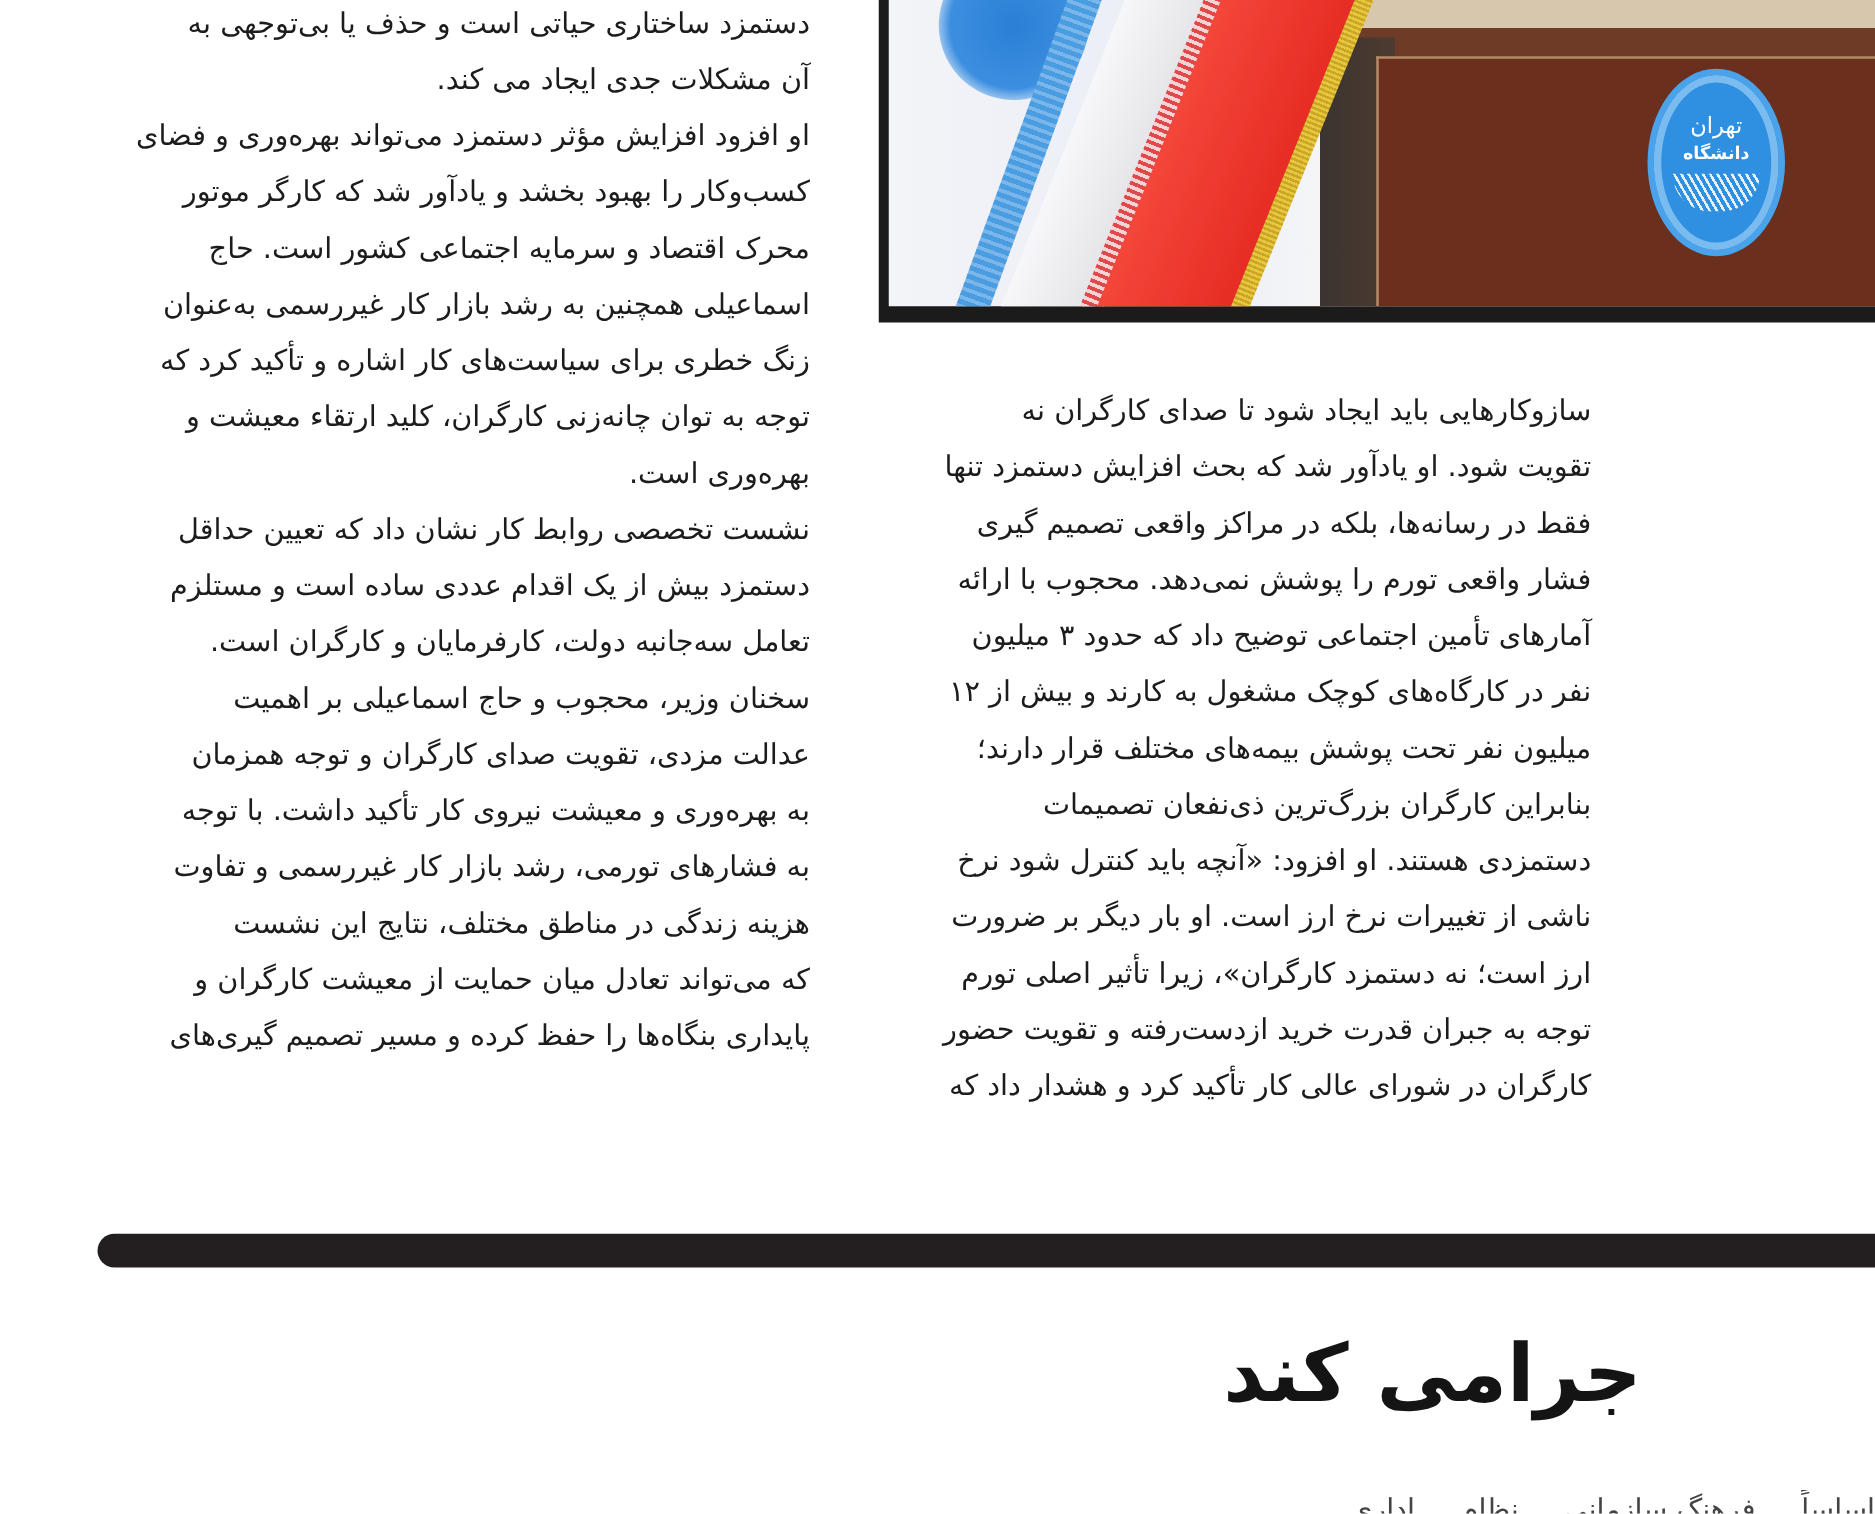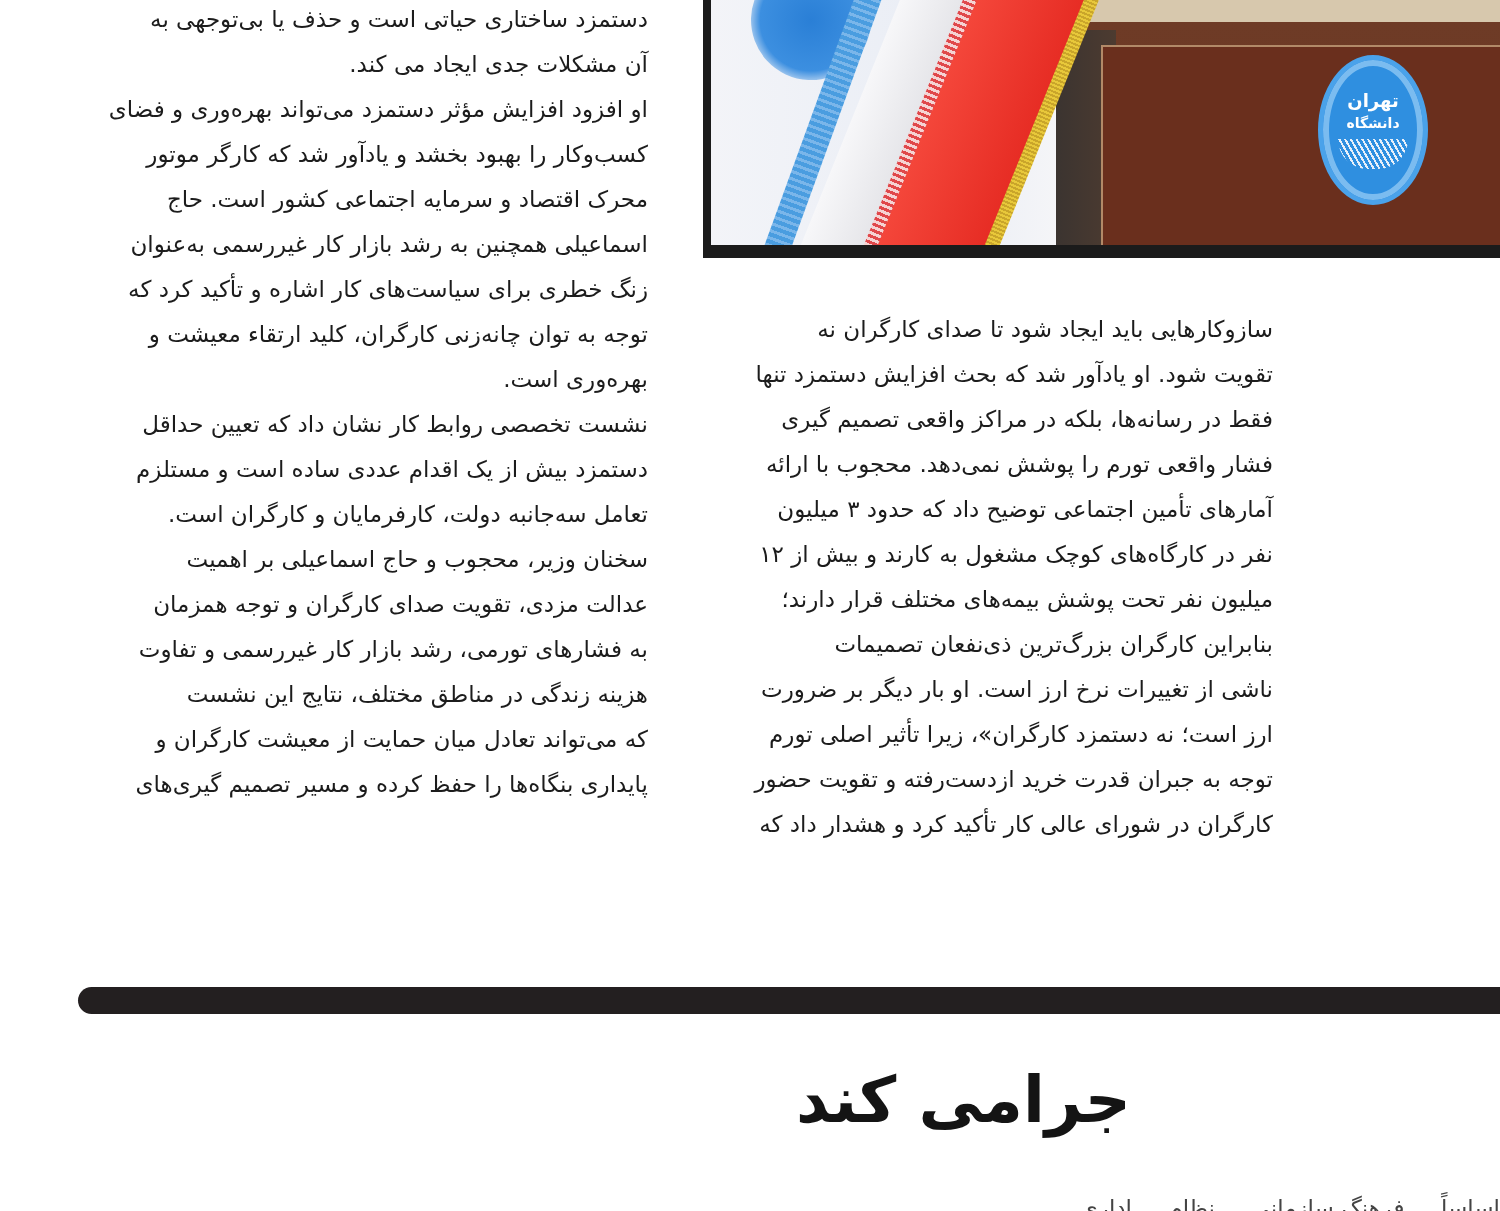--- a/index.html
+++ b/index.html
@@ -185,21 +185,21 @@
       background: #2f8fe0;
       border: 5px solid #4aa2ea;
       box-shadow: inset 0 0 0 6px #7bbcf0;
       display: flex;
       align-items: center;
       justify-content: center;
       flex-direction: column;
       color: #ffffff;
       direction: rtl;
     }
-    .uni-logo .l1 { font-size: 18px; font-weight: bold; line-height: 20px; }
+    .uni-logo .l1 { font-size: 18px; font-weight: normal; line-height: 20px; }
     .uni-logo .l2 { font-size: 14px; font-weight: bold; line-height: 24px; }
     .uni-logo .wings {
       width: 70px;
       height: 30px;
       margin-top: 4px;
       background: repeating-linear-gradient(60deg, #e8f0fa 0 2px, transparent 2px 5px);
       border-radius: 0 0 35px 35px;
     }
 
     
@@ -213,21 +213,21 @@
       border-radius: 14px 0 0 14px;
     }
 
     
     #headline {
       position: absolute;
       right: 0;
       top: 1050px;
       width: 700px;
       direction: rtl;
-      text-align: left;
+      text-align: center;
       font-family: "DejaVu Sans", sans-serif;
       font-weight: bold;
       font-size: 64px;
       line-height: 100px;
       color: #141414;
       white-space: nowrap;
       padding-right: 4px;
     }
     #bottom-line {
       position: absolute;
@@ -279,35 +279,37 @@
   <span class="line">محرک اقتصاد و سرمایه اجتماعی کشور است. حاج</span>
   <span class="line">اسماعیلی همچنین به رشد بازار کار غیررسمی به‌عنوان</span>
   <span class="line">زنگ خطری برای سیاست‌های کار اشاره و تأکید کرد که</span>
   <span class="line">توجه به توان چانه‌زنی کارگران، کلید ارتقاء معیشت و</span>
   <span class="line">بهره‌وری است.</span>
   <span class="line">نشست تخصصی روابط کار نشان داد که تعیین حداقل</span>
   <span class="line">دستمزد بیش از یک اقدام عددی ساده است و مستلزم</span>
   <span class="line">تعامل سه‌جانبه دولت، کارفرمایان و کارگران است.</span>
   <span class="line">سخنان وزیر، محجوب و حاج اسماعیلی بر اهمیت</span>
   <span class="line">عدالت مزدی، تقویت صدای کارگران و توجه همزمان</span>
+  <span class="line">به بهره‌وری و معیشت نیروی کار تأکید داشت. با توجه</span>
   <span class="line">به فشارهای تورمی، رشد بازار کار غیررسمی و تفاوت</span>
   <span class="line">هزینه زندگی در مناطق مختلف، نتایج این نشست</span>
   <span class="line">که می‌تواند تعادل میان حمایت از معیشت کارگران و</span>
   <span class="line">پایداری بنگاه‌ها را حفظ کرده و مسیر تصمیم گیری‌های</span>
 </div>
 
 <div id="col-mid" class="col">
   <span class="line">سازوکارهایی باید ایجاد شود تا صدای کارگران نه</span>
   <span class="line">تقویت شود. او یادآور شد که بحث افزایش دستمزد تنها</span>
   <span class="line">فقط در رسانه‌ها، بلکه در مراکز واقعی تصمیم گیری</span>
   <span class="line">فشار واقعی تورم را پوشش نمی‌دهد. محجوب با ارائه</span>
   <span class="line">آمارهای تأمین اجتماعی توضیح داد که حدود ۳ میلیون</span>
   <span class="line">نفر در کارگاه‌های کوچک مشغول به کارند و بیش از ۱۲</span>
   <span class="line">میلیون نفر تحت پوشش بیمه‌های مختلف قرار دارند؛</span>
   <span class="line">بنابراین کارگران بزرگ‌ترین ذی‌نفعان تصمیمات</span>
+  <span class="line">دستمزدی هستند. او افزود: «آنچه باید کنترل شود نرخ</span>
   <span class="line">ناشی از تغییرات نرخ ارز است. او بار دیگر بر ضرورت</span>
   <span class="line">ارز است؛ نه دستمزد کارگران»، زیرا تأثیر اصلی تورم</span>
   <span class="line">توجه به جبران قدرت خرید ازدست‌رفته و تقویت حضور</span>
   <span class="line">کارگران در شورای عالی کار تأکید کرد و هشدار داد که</span>
 </div>
 
 <div class="clip-right">
   <div class="col" style="text-align:left;">
     <span class="line" style="text-align:left;direction:rtl;">کرد و گفت: «اگر</span>
     <span class="line" style="text-align:left;direction:rtl;">ران تعیین شود،</span>

